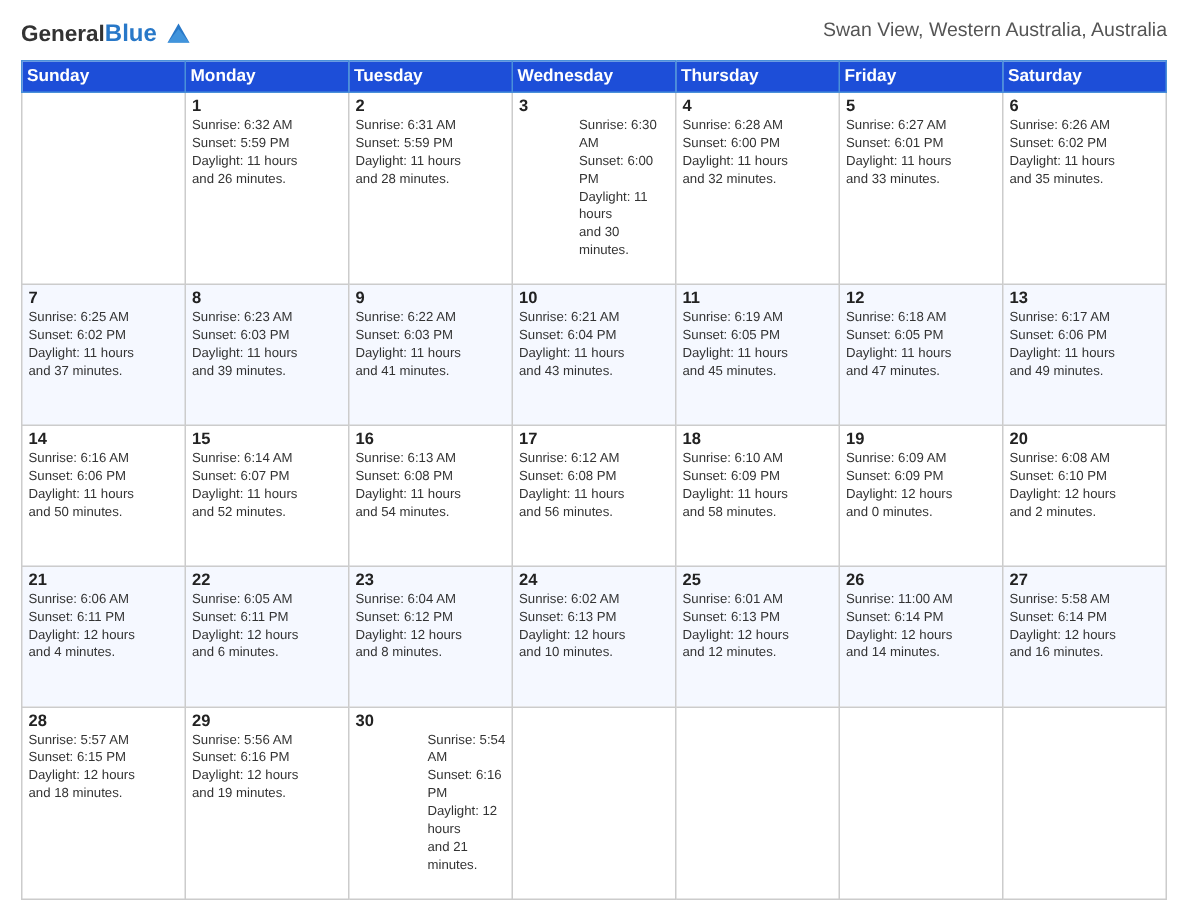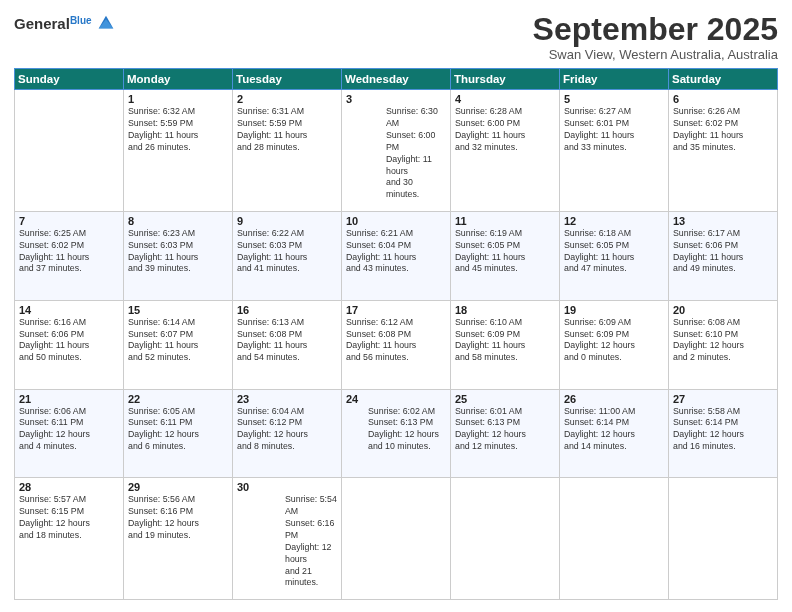--- a/index.html
+++ b/index.html
@@ -31,21 +31,21 @@
       display: flex;
       flex-direction: row;
       line-height: 1;
     }
     .logo-general {
       font-size: 15px;
       font-weight: bold;
       color: #333;
     }
     .logo-blue {
-      font-size: 10px;
+      font-size: 16px;
       font-weight: bold;
       color: #2878c8;
     }
     .logo-icon {
       width: 22px;
       height: 22px;
       margin-left: 3px;
     }
     .title-block {
       text-align: right;
@@ -93,39 +93,38 @@
       display: block;
     }
     .cell-info {
       font-size: 8.8px;
       color: #333;
       line-height: 1.35;
     }
     .empty { background: #f9f9f9; }
     tr:nth-child(even) td { background: #f5f8ff; }
     tr:nth-child(odd) td { background: #fff; }
-    .calendar thead tr th { background: #0f766e; }
+    .calendar thead tr th { background: #1d4ed8; }
   </style>
 </head>
 <body>
 
 <div class="page">
   <div class="header">
     <div class="logo">
       <div class="logo-text">
         <span class="logo-general">General</span>
         <span class="logo-blue">Blue</span>
       </div>
       <svg class="logo-icon" viewBox="0 0 24 24">
         <polygon points="4,18 12,4 20,18" fill="#2878c8"></polygon>
         <polygon points="4,18 12,8 20,18" fill="#5ab0f0" opacity="0.5"></polygon>
       </svg>
     </div>
     <div class="title-block">
-      <div class="month-title">September 2025</div>
       <div class="subtitle">Swan View, Western Australia, Australia</div>
     </div>
   </div>
 
   <table class="calendar">
     <thead>
       <tr>
       <th>Sunday</th>
           <th>Monday</th>
           <th>Tuesday</th>
@@ -300,21 +299,21 @@
           </td>
           <td>
             <span class="day-num">23</span>
             <div class="cell-info" style="white-space: pre-line;">Sunrise: 6:04 AM
 Sunset: 6:12 PM
 Daylight: 12 hours
 and 8 minutes.</div>
           </td>
           <td>
             <span class="day-num">24</span>
-            <div class="cell-info" style="white-space: pre-line; margin-left: 22px;">Sunrise: 6:02 AM
+            <div class="cell-info" style="white-space: pre-line;">Sunrise: 6:02 AM
 Sunset: 6:13 PM
 Daylight: 12 hours
 and 10 minutes.</div>
           </td>
           <td>
             <span class="day-num">25</span>
             <div class="cell-info" style="white-space: pre-line;">Sunrise: 6:01 AM
 Sunset: 6:13 PM
 Daylight: 12 hours
 and 12 minutes.</div>

